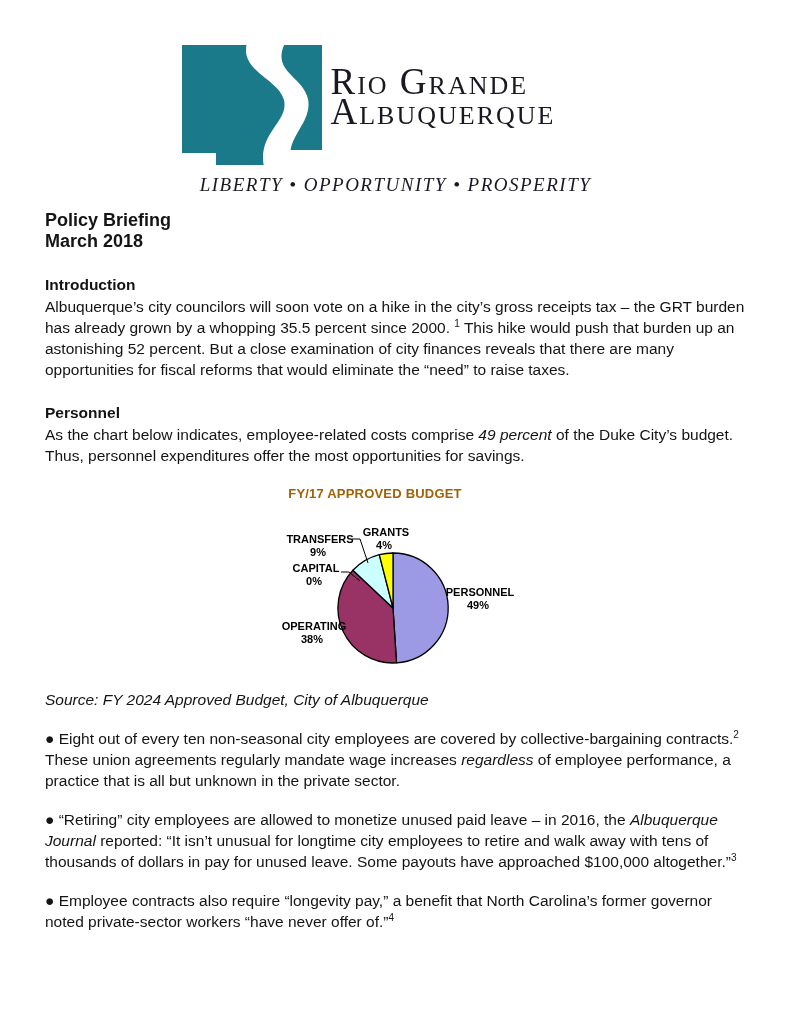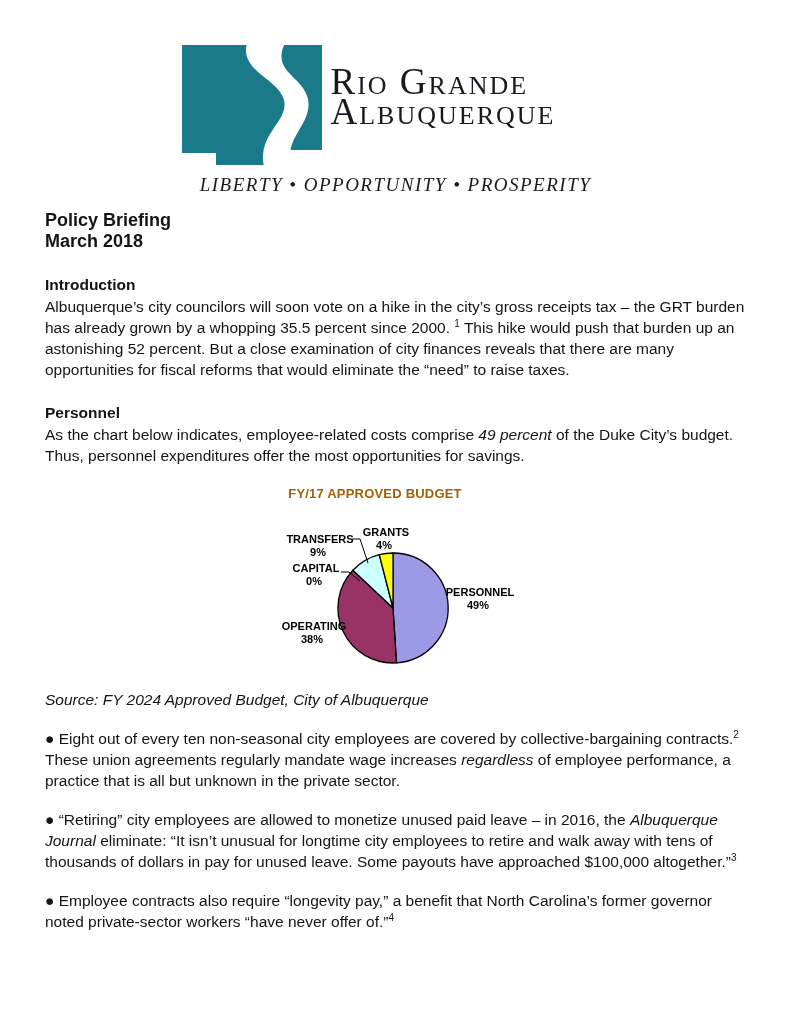--- a/index.html
+++ b/index.html
@@ -105,16 +105,16 @@
         <text class="pie-label" text-anchor="middle"><tspan x="99" y="119">OPERATING</tspan><tspan x="97" y="132">38%</tspan></text>
         <text class="pie-label" text-anchor="middle"><tspan x="101" y="61">CAPITAL</tspan><tspan x="99" y="74">0%</tspan></text>
         <text class="pie-label" text-anchor="middle"><tspan x="105" y="32">TRANSFERS</tspan><tspan x="103" y="45">9%</tspan></text>
         <text class="pie-label" text-anchor="middle"><tspan x="171" y="25">GRANTS</tspan><tspan x="169" y="38">4%</tspan></text>
       </svg>
   </div>
 
   <p class="source">Source: FY 2024 Approved Budget, City of Albuquerque</p>
 
   <p class="bullet"><span>● Eight out of every ten non-seasonal city employees are covered by collective-bargaining contracts.</span><sup>2</sup><span> These union agreements regularly mandate wage increases </span><em>regardless</em><span> of employee performance, a practice that is all but unknown in the private sector.</span></p>
-  <p class="bullet"><span>● “Retiring” city employees are allowed to monetize unused paid leave – in 2016, the </span><em>Albuquerque Journal</em><span> eliminate: “It isn’t unusual for longtime city employees to retire and walk away with tens of thousands of dollars in pay for unused leave. Some payouts have approached $100,000 altogether.”</span><sup>3</sup></p>
+  <p class="bullet"><span>● “Retiring” city employees are allowed to monetize unused paid leave – in 2016, the </span><em>Albuquerque Journal</em><span> reported: “It isn’t unusual for longtime city employees to retire and walk away with tens of thousands of dollars in pay for unused leave. Some payouts have approached $100,000 altogether.”</span><sup>3</sup></p>
   <p class="bullet"><span>● Employee contracts also require “longevity pay,” a benefit that North Carolina’s former governor noted private-sector workers “have never offer of.”</span><sup>4</sup></p>
 
 </div>
 
 </body></html>

